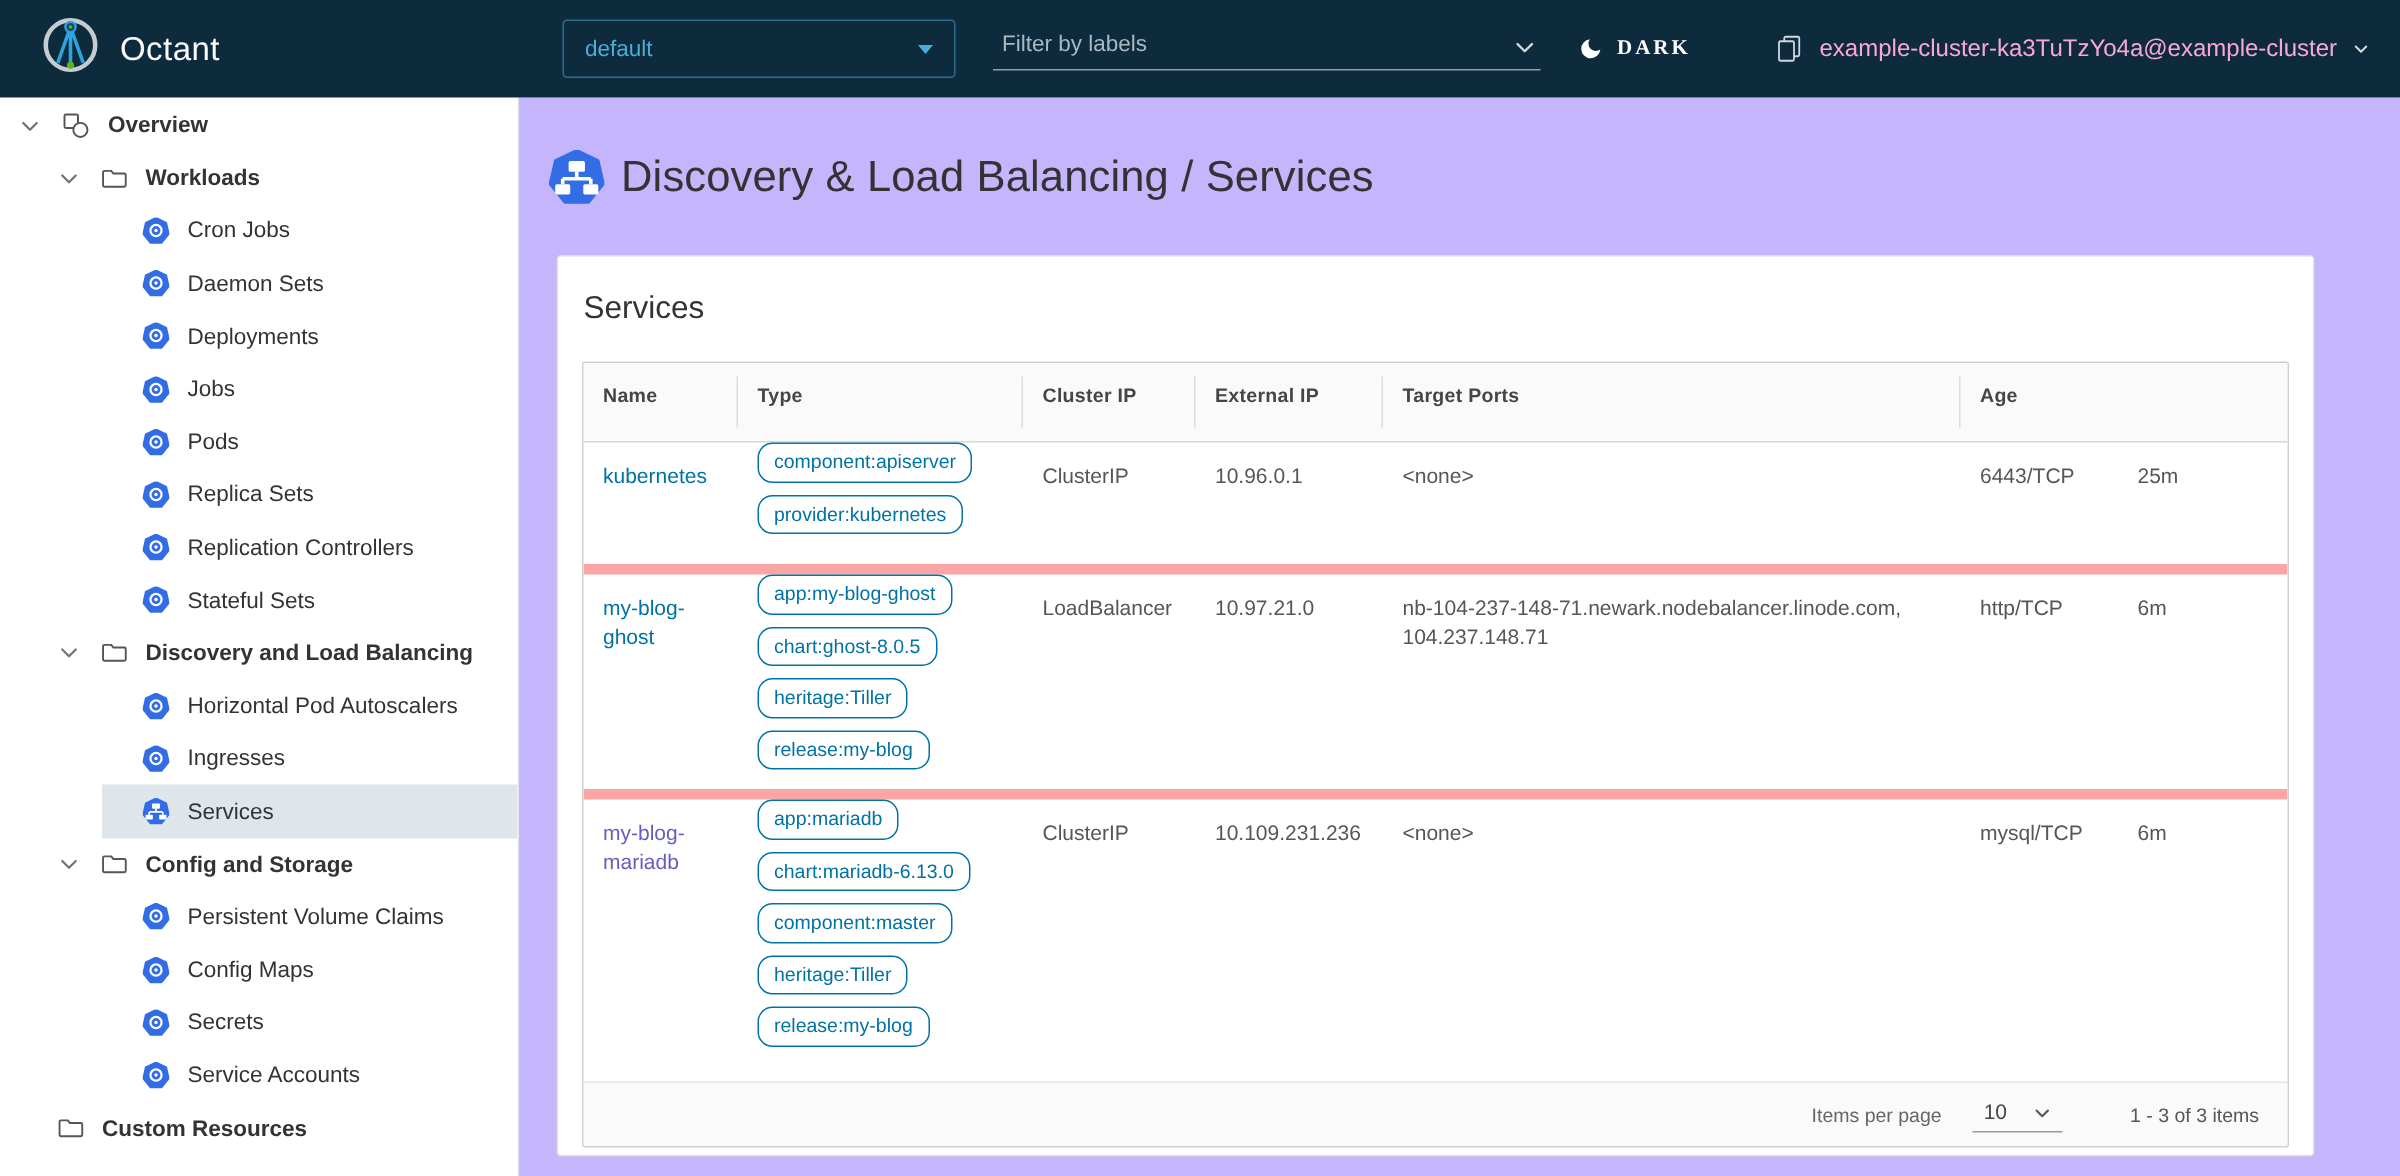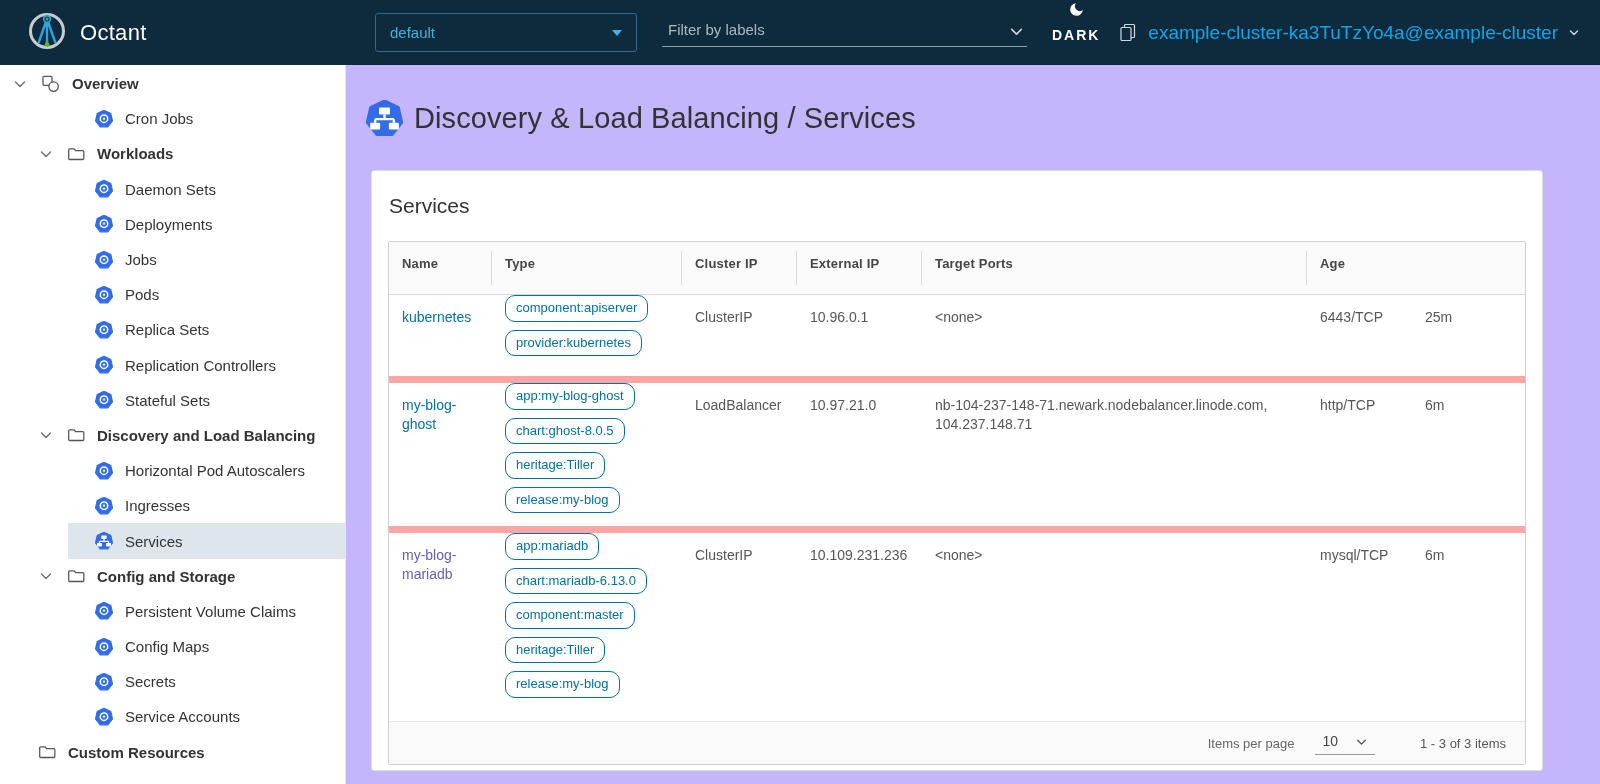--- a/index.html
+++ b/index.html
@@ -24,24 +24,23 @@
     border-bottom:1px solid #8ba0ac; display:flex; align-items:center; justify-content:space-between;
   }
   .filter-input {
     flex:1; background:transparent; border:none; outline:none; color:#e3eaef; font-size:15px;
     font-family:"Liberation Sans", sans-serif; padding:0 0 4px 6px;
   }
   .filter-input::placeholder { color:#a9b9c2; opacity:1; }
   .theme-btn {
     position:absolute; left:1046px; top:0; height:65px; display:flex; align-items:center; gap:9px;
     color:#fff; font-size:14px; font-weight:700; letter-spacing:2px; cursor:pointer; background:none; border:none;
-    font-family:Liberation Sans, sans-serif;
-    flex-direction:column;
-  }
-  .context { position:absolute; right:20px; top:0; height:65px; display:flex; align-items:center; gap:10px; color:#0ea5e9; font-size:19px; cursor:pointer; }
+    font-family:Liberation Serif, serif;
+  }
+  .context { position:absolute; right:20px; top:0; height:65px; display:flex; align-items:center; gap:10px; color:#f9a8d4; font-size:16px; cursor:pointer; }
   
   .shell { display:flex; height:728px; }
   .sidebar { width:346px; min-width:346px; background:#fff; border-right:1px solid #e4e7e9; padding-top:1px; overflow:hidden; }
   .nav-row { height:35.2px; display:flex; align-items:center; font-size:15px; color:#333; cursor:pointer; }
   .nav-row .caret { display:flex; width:16px; margin-right:13px; }
   .nav-row .nicon { display:flex; margin-right:12px; }
   .lvl0 { padding-left:12px; font-weight:700; }
   .lvl1 { padding-left:38px; font-weight:700; }
   .lvl2 { margin-left:68px; padding-left:27px; font-weight:400; }
   .lvl2.selected { background:#dee6ec; }
@@ -151,42 +150,42 @@
           </svg>
         </span>
         <span class="nicon" style="display: flex;">
           <svg viewBox="0 0 19 19" width="19" height="19">
             <rect x="2" y="2.3" width="9" height="9" rx="1" fill="none" stroke="#565656" stroke-width="1.3"></rect>
             <circle cx="12.6" cy="12.6" r="4.7" fill="#fff" stroke="#565656" stroke-width="1.3"></circle>
           </svg>
         </span>
         <span>Overview</span>
       </div>
-      <div class="nav-row lvl2">
-        <span class="nicon" style="display: flex;">
-          <svg viewBox="0 0 17 17" width="18" height="18">
-            <polygon points="8.5,0.3 14.91,3.39 16.49,10.32 12.06,15.89 4.94,15.89 0.51,10.32 2.09,3.39" fill="#326de6" stroke="#326de6" stroke-width="1.2" stroke-linejoin="round"></polygon>
-            <circle cx="8.5" cy="8.2" r="3.5" fill="none" stroke="#fff" stroke-width="1.4"></circle>
-            <circle cx="8.5" cy="8.2" r="1.1" fill="#fff"></circle>
-          </svg>
-        </span>
-        <span>Cron Jobs</span>
-      </div>
       <div class="nav-row lvl1">
         <span class="caret" style="display: flex;">
           <svg viewBox="0 0 16 16" width="16" height="16">
             <path d="M3.5 6l4.5 4.5L12.5 6" fill="none" stroke="#737373" stroke-width="1.5" stroke-linecap="round" stroke-linejoin="round"></path>
           </svg>
         </span>
         <span class="nicon" style="display: flex;">
           <svg viewBox="0 0 17 17" width="18" height="18">
             <path d="M1.6 4.6c0-.5.4-.9.9-.9h4.3l1.3 1.7h6.9c.5 0 .9.4.9.9v6.5c0 .5-.4.9-.9.9H2.5c-.5 0-.9-.4-.9-.9z" fill="none" stroke="#565656" stroke-width="1.2"></path>
           </svg>
         </span>
         <span>Workloads</span>
+      </div>
+      <div class="nav-row lvl2">
+        <span class="nicon" style="display: flex;">
+          <svg viewBox="0 0 17 17" width="18" height="18">
+            <polygon points="8.5,0.3 14.91,3.39 16.49,10.32 12.06,15.89 4.94,15.89 0.51,10.32 2.09,3.39" fill="#326de6" stroke="#326de6" stroke-width="1.2" stroke-linejoin="round"></polygon>
+            <circle cx="8.5" cy="8.2" r="3.5" fill="none" stroke="#fff" stroke-width="1.4"></circle>
+            <circle cx="8.5" cy="8.2" r="1.1" fill="#fff"></circle>
+          </svg>
+        </span>
+        <span>Cron Jobs</span>
       </div>
       <div class="nav-row lvl2">
         <span class="nicon" style="display: flex;">
           <svg viewBox="0 0 17 17" width="18" height="18">
             <polygon points="8.5,0.3 14.91,3.39 16.49,10.32 12.06,15.89 4.94,15.89 0.51,10.32 2.09,3.39" fill="#326de6" stroke="#326de6" stroke-width="1.2" stroke-linejoin="round"></polygon>
             <circle cx="8.5" cy="8.2" r="3.5" fill="none" stroke="#fff" stroke-width="1.4"></circle>
             <circle cx="8.5" cy="8.2" r="1.1" fill="#fff"></circle>
           </svg>
         </span>
         <span>Daemon Sets</span>

